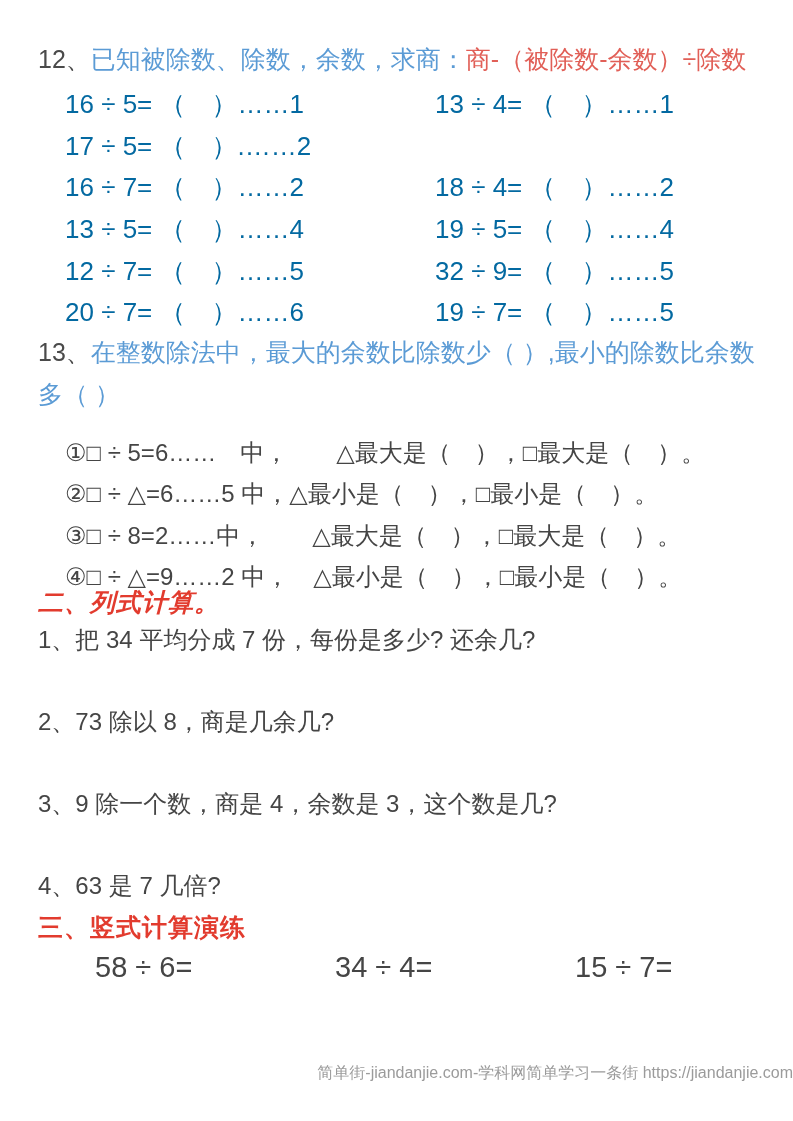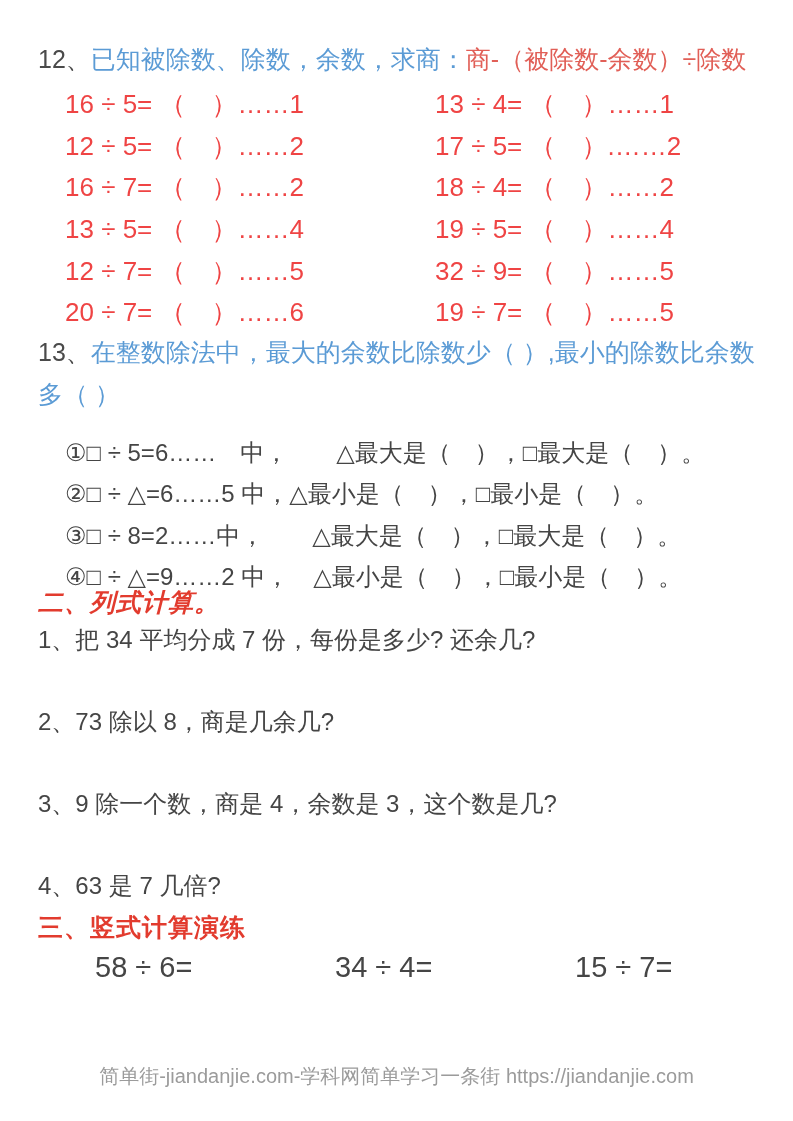--- a/index.html
+++ b/index.html
@@ -25,21 +25,21 @@
   .red-formula { color: #e15f57; }
 
   
   .q12-rows { top: 84px; left: 65px; right: 10px; }
   .div-row {
     display: grid;
     grid-template-columns: 370px auto;
     height: 41.6px;
     align-items: center;
     font-size: 26px;
-    color: #ef4444;
+    color: #0369a1;
   }
 
   
   .q13-title {
     top: 331px; left: 38px; right: 8px;
     font-size: 25px; line-height: 42px;
   }
   .q13-items { top: 432px; left: 65px; right: 10px; }
   .q13-item {
     height: 41.3px; line-height: 41.3px;
@@ -73,41 +73,40 @@
     font-size: 29px; color: #454545;
     white-space: nowrap;
   }
   .calc-0 { left: 95px; }
   .calc-1 { left: 335px; }
   .calc-2 { left: 575px; }
 
   
   .footer {
     top: 1063px; left: 0; width: 100%;
-    text-align: center;
-    font-size: 20px;
+    text-align: right;
+    font-size: 16px;
     color: #9b9b9b;
   }
 </style>
 </head>
 <body>
 
 <div class="page">
 
   <div class="abs q12-title">
     <span class="num">12、</span><span class="blue">已知被除数、除数，余数，求商：</span><span class="red-formula">商-（被除数-余数）÷除数</span>
   </div>
 
   <div class="abs q12-rows">
     <div class="div-row">
       <span>16 ÷  5=  （　）……1</span>
       <span>13 ÷  4= （　）……1</span>
     </div>
     <div class="div-row">
-      <span>12 ÷ 5= （　）……2</span>
       <span>17 ÷ 5= （　）.……2</span>
     </div>
     <div class="div-row">
       <span>16 ÷ 7= （　）……2</span>
       <span>18 ÷ 4= （　）……2</span>
     </div>
     <div class="div-row">
       <span>13 ÷  5= （　）……4</span>
       <span>19 ÷ 5= （　）……4</span>
     </div>

